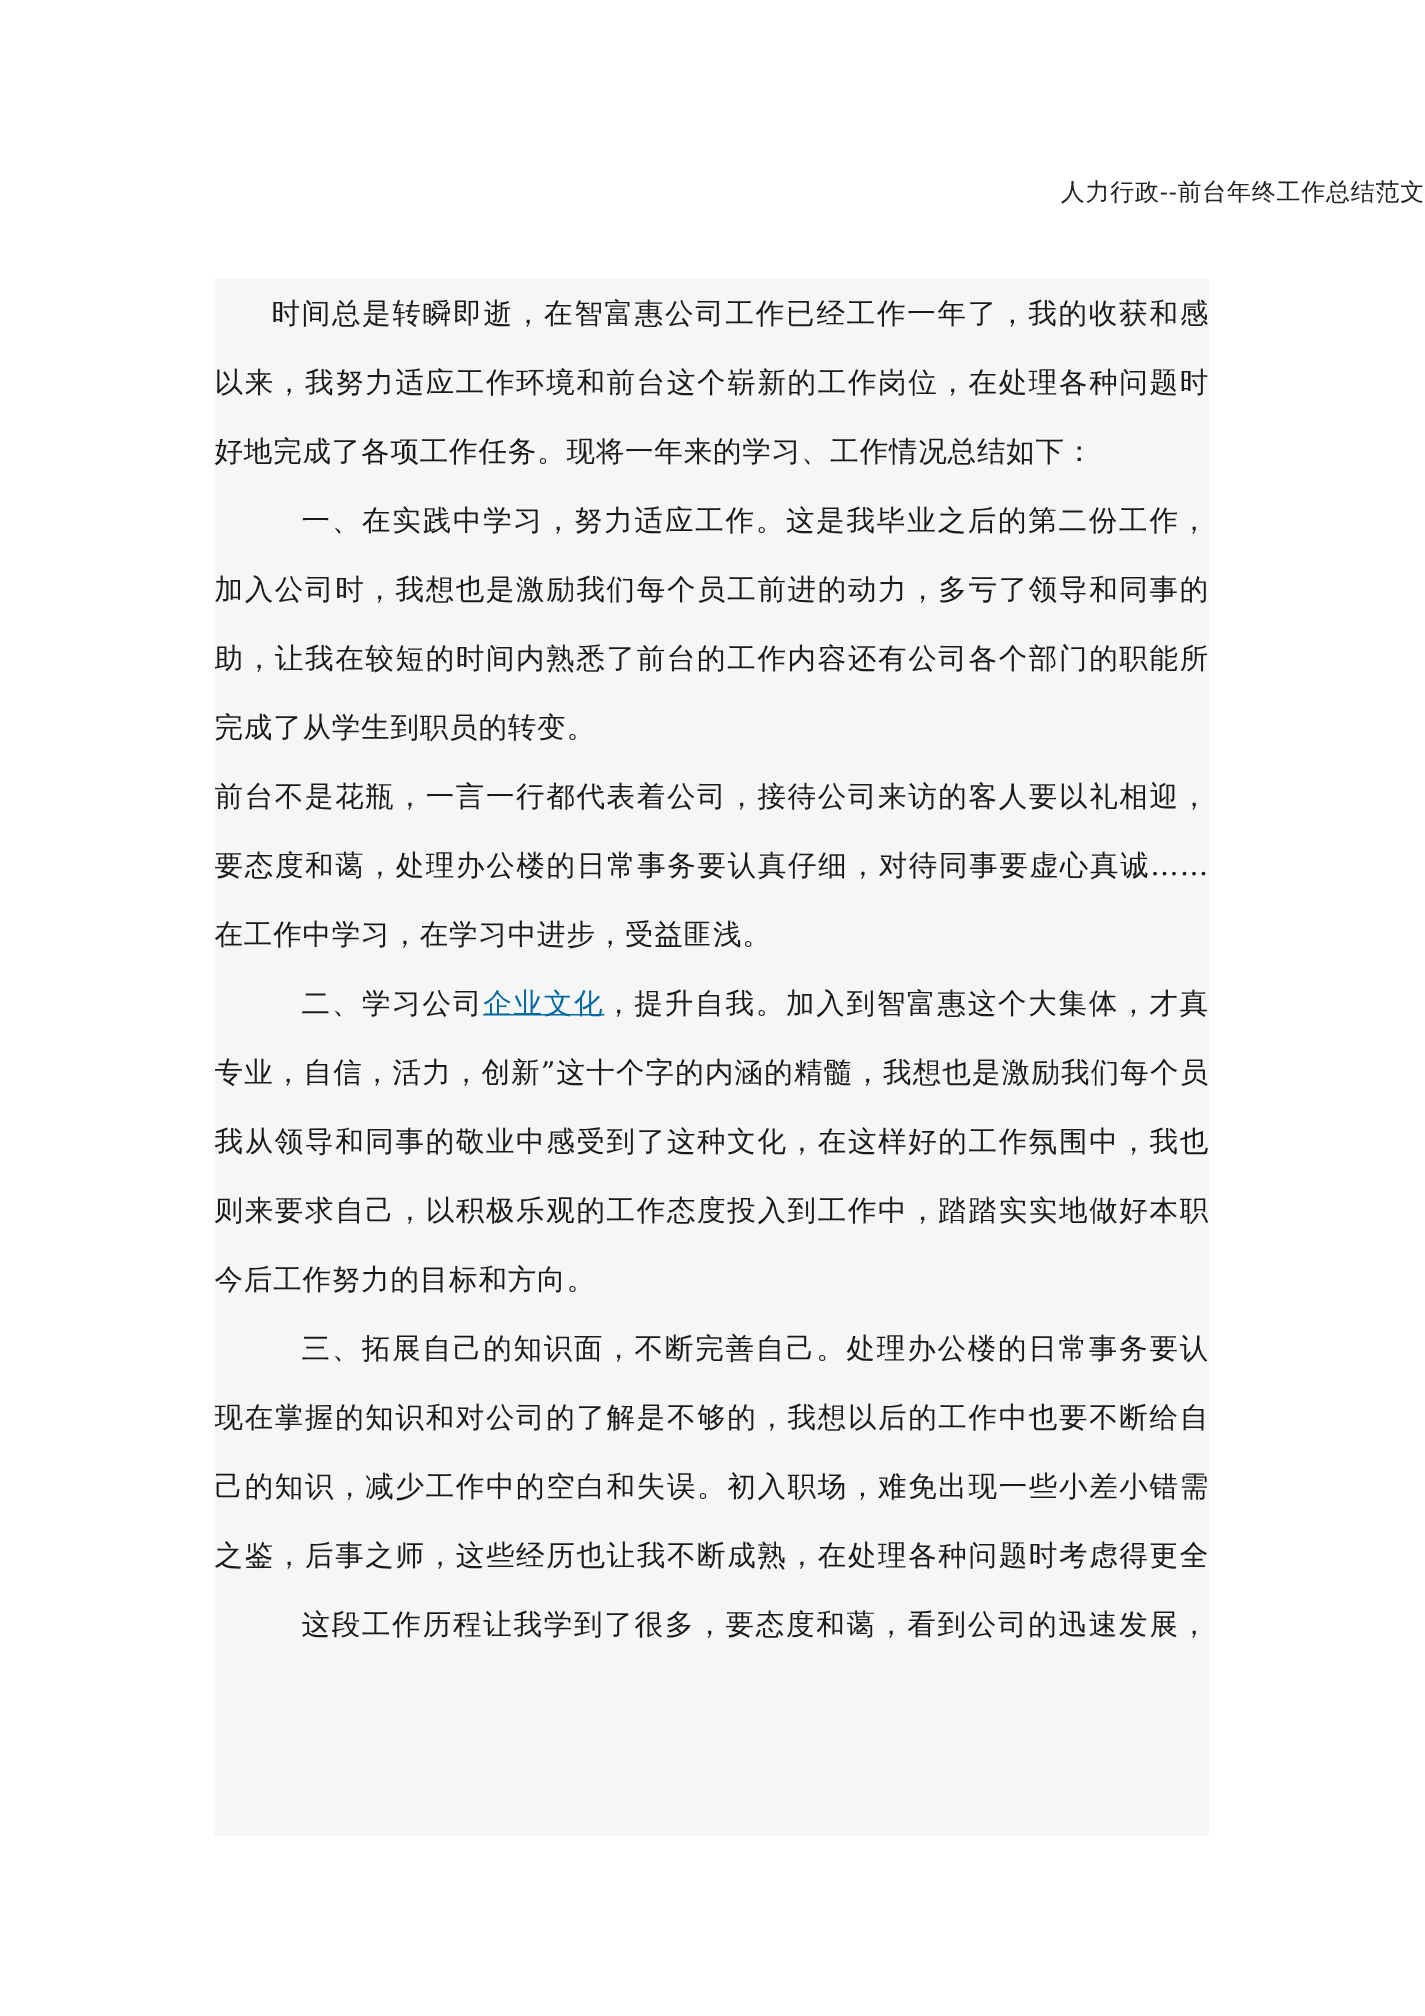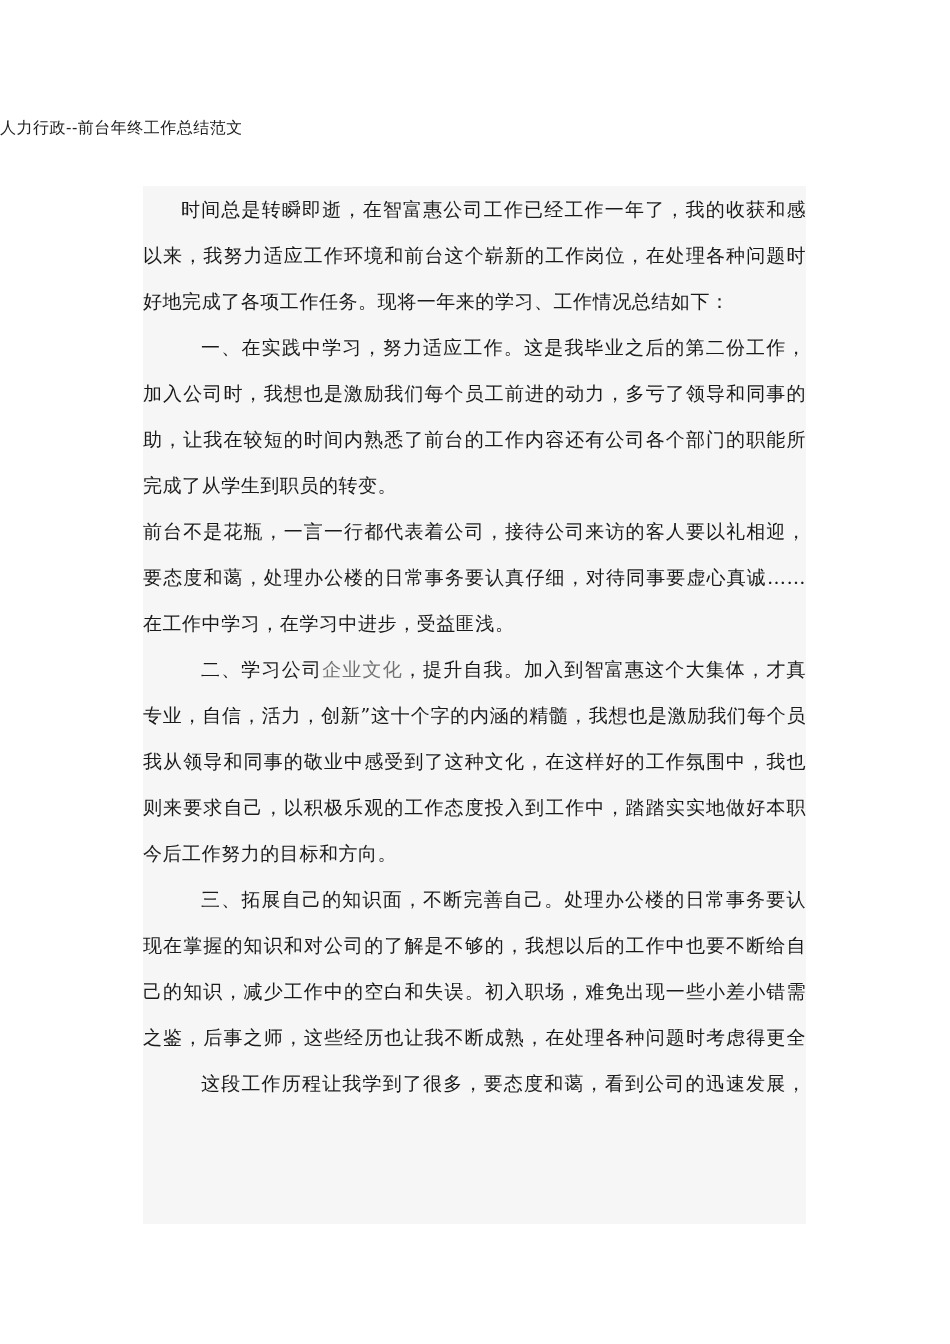--- a/index.html
+++ b/index.html
@@ -13,21 +13,21 @@
     position: relative;
     overflow: hidden;
     font-family: "DejaVu Serif", "Liberation Serif", serif;
     color: #1a1a1a;
   }
   .page-title {
     position: absolute;
     top: 116px;
     left: 0;
     width: 950px;
-    text-align: left;
+    text-align: right;
     font-size: 16px;
     line-height: 24px;
     color: #222;
     letter-spacing: 0.5px;
   }
   .body-box {
     position: absolute;
     left: 143px;
     top: 186px;
     width: 663px;
@@ -45,21 +45,22 @@
   }
   .line.justify {
     text-align: justify;
     text-align-last: justify;
     white-space: normal;
     overflow: hidden;
   }
   .ind1 { padding-left: 38px; }
   .ind2 { padding-left: 58px; }
   .doc-link {
-    color: #737373;
+    color: #0369a1;
+    text-decoration: underline;
     cursor: pointer;
   }
   .body-inner { padding-top: 0px; }
 </style>
 </head>
 <body>
 
 <div class="page-title">人力行政--前台年终工作总结范文</div>
 
 <div class="body-box">

